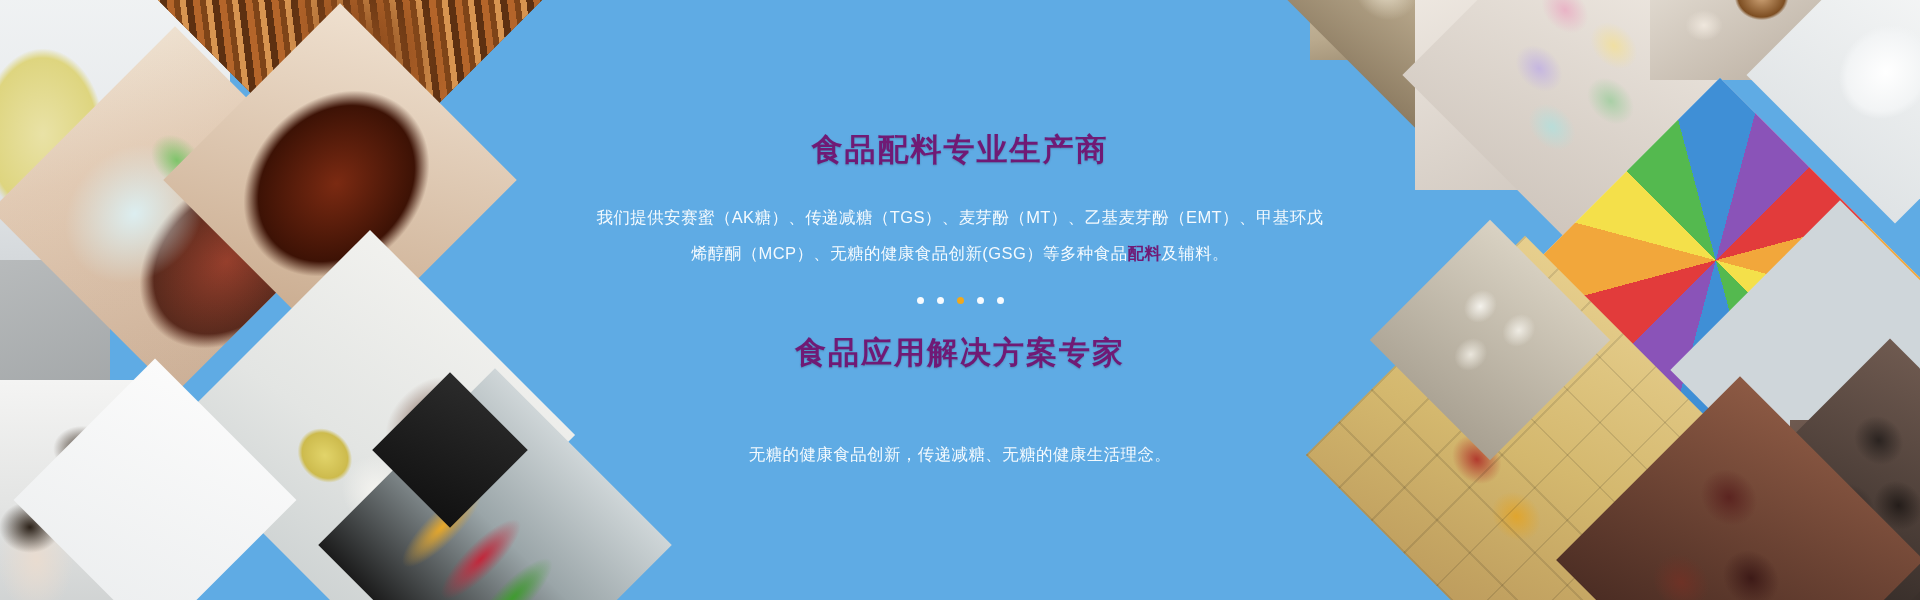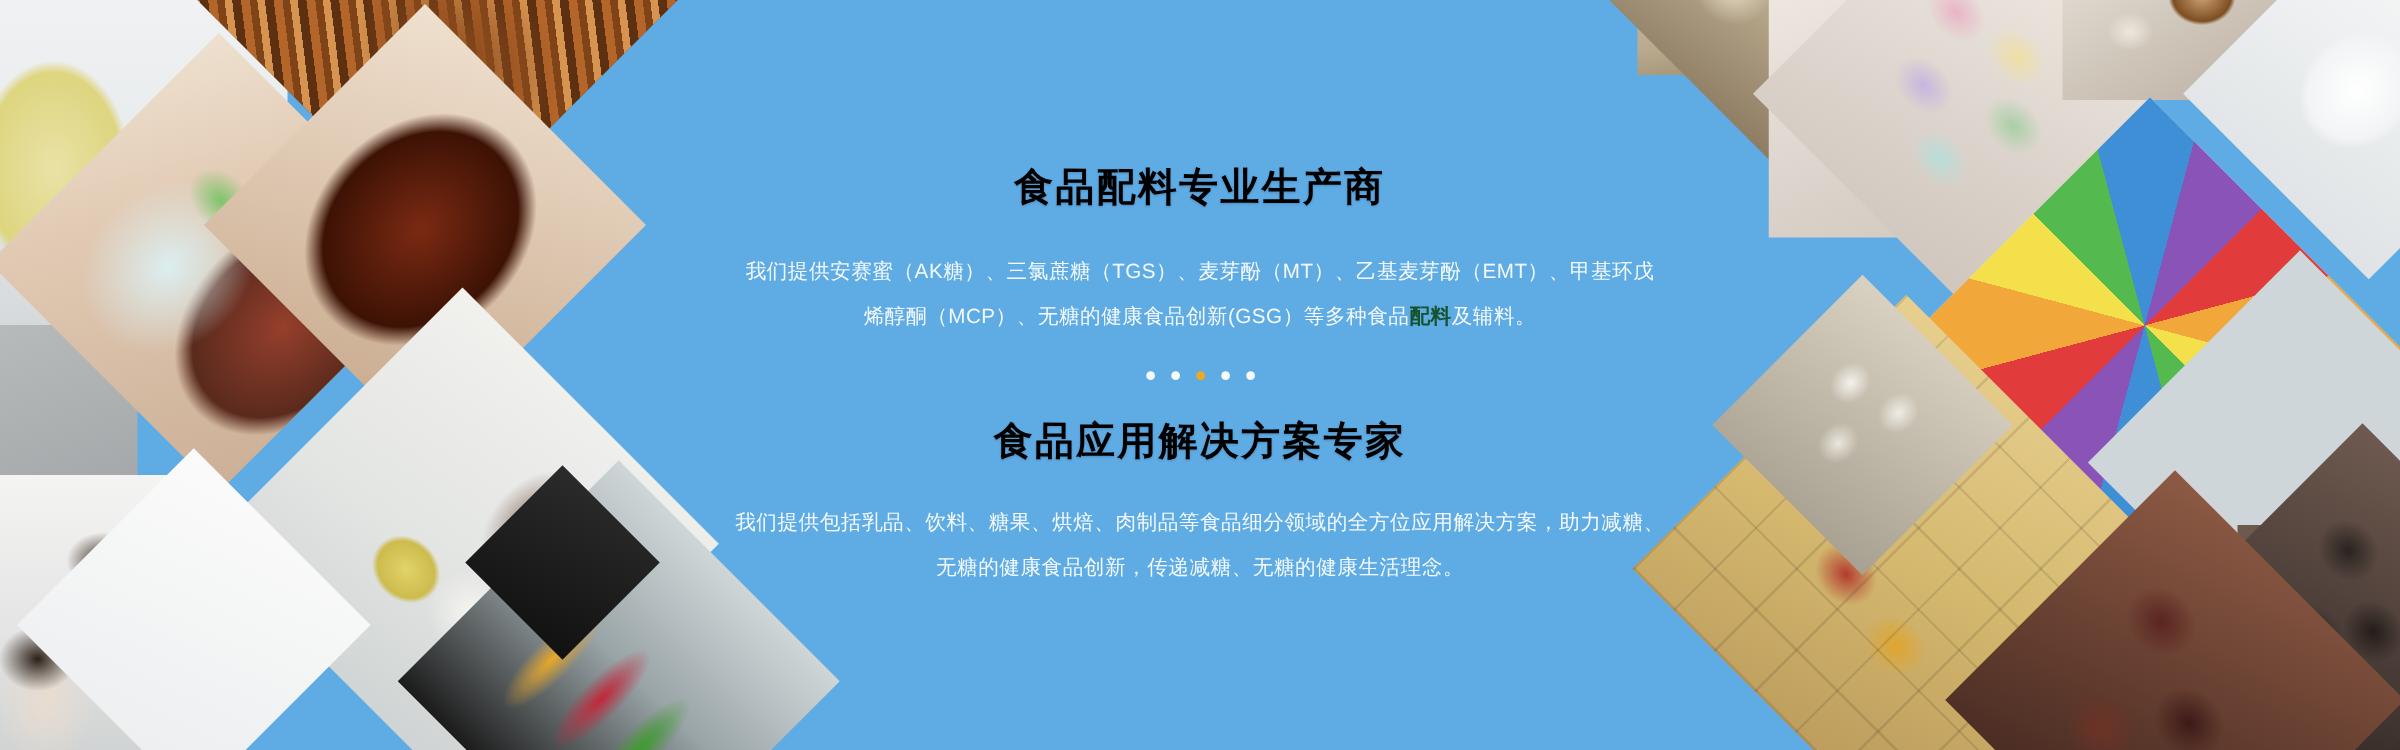--- a/index.html
+++ b/index.html
@@ -153,28 +153,28 @@
   
   #content{
     position:absolute;left:50%;top:0;transform:translateX(-50%);
     width:1060px;height:600px;
     display:flex;flex-direction:column;align-items:center;justify-content:center;
     text-align:center;color:#ffffff;
     z-index:40;
   }
   .headline{
     font-size:31px;font-weight:bold;letter-spacing:2px;
-    color:#000000;margin:0;
+    color:#701a75;margin:0;
     text-shadow:0 1px 2px rgba(0,0,0,.18);
   }
   .para{
     font-size:16.5px;line-height:36px;color:#f4fafe;
     margin:0;letter-spacing:.4px;max-width:840px;
   }
-  .para b{font-weight:bold;color:#14532d;}
+  .para b{font-weight:bold;color:#701a75;}
   #block1 .headline{margin-bottom:28px;}
   #block2 .headline{margin-bottom:26px;font-family:Liberation Serif, serif;}
   .dots{
     display:flex;align-items:center;justify-content:center;gap:13px;
     margin:26px 0 28px 0;
   }
   .dot{width:7px;height:7px;border-radius:50%;background:#ffffff;opacity:.95;}
   .dot.accent{background:#f0a81e;opacity:1;}
 </style>
 </head>
@@ -234,36 +234,36 @@
 
     <div class="tile p-raisin" style="left:1610px;top:430px;width:260px;height:260px;"></div>
 
   </div>
 
   <div id="content">
 
     <div id="block1">
       <h2 class="headline">食品配料专业生产商</h2>
       <p class="para">
-        <span>我们提供安赛蜜（AK糖）、三氯蔗糖（TGS）、麦芽酚（MT）、乙基麦芽酚（EMT）、甲基环戊</span><br>
+        <span>我们提供安赛蜜（AK糖）、传递减糖（TGS）、麦芽酚（MT）、乙基麦芽酚（EMT）、甲基环戊</span><br>
         <span>烯醇酮（MCP）、无糖的健康食品创新(GSG）等多种食品</span><b>配料</b><span>及辅料。</span>
       </p>
     </div>
 
     <div class="dots">
       <span class="dot"></span>
       <span class="dot"></span>
       <span class="dot accent"></span>
       <span class="dot"></span>
       <span class="dot"></span>
     </div>
 
     <div id="block2">
       <h2 class="headline">食品应用解决方案专家</h2>
       <p class="para">
-        <span>我们提供包括乳品、饮料、糖果、烘焙、肉制品等食品细分领域的全方位应用解决方案，助力减糖、</span><br>
+        <br>
         <span>无糖的健康食品创新，传递减糖、无糖的健康生活理念。</span>
       </p>
     </div>
 
   </div>
 
 </div>
 
 </body></html>

